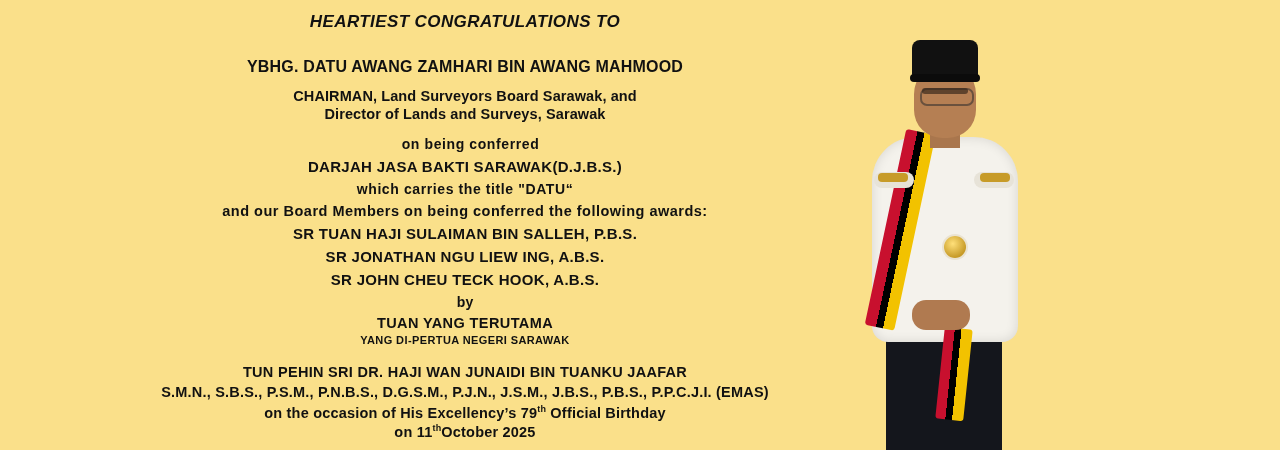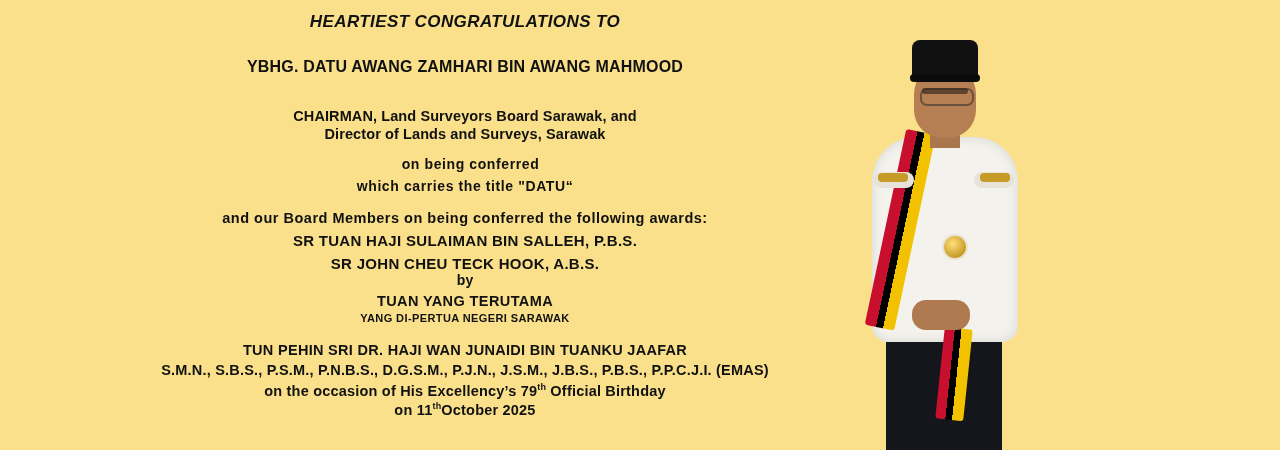--- a/index.html
+++ b/index.html
@@ -45,21 +45,21 @@
   .line-name {
     font-size: 16px;
     font-weight: bold;
     letter-spacing: 0.2px;
     margin-top: 26px;
   }
 
   .line-role1 {
     font-size: 14.5px;
     font-weight: bold;
-    margin-top: 32px;
+    margin-top: 12px;
     letter-spacing: 0.1px;
   }
   .line-role2 {
     font-size: 14.5px;
     font-weight: bold;
     margin-top: 2px;
     letter-spacing: 0.1px;
   }
 
   .line-conferred {
@@ -77,32 +77,33 @@
   }
   .line-title {
     font-size: 14px;
     font-weight: bold;
     margin-top: 6px;
     letter-spacing: 0.6px;
   }
   .line-members-intro {
     font-size: 14.5px;
     font-weight: bold;
-    margin-top: 16px;
+    margin-top: 6px;
     letter-spacing: 0.5px;
   }
   .line-member {
     font-size: 15px;
     font-weight: bold;
     margin-top: 6px;
     letter-spacing: 0.3px;
   }
   .line-by {
     font-size: 14px;
     font-weight: bold;
+    margin-top: 6px;
   }
   .line-tyt {
     font-size: 14.5px;
     font-weight: bold;
     margin-top: 5px;
     letter-spacing: 0.4px;
   }
   .line-ydp {
     font-size: 11px;
     font-weight: bold;
@@ -291,24 +292,26 @@
   <div class="text-column">
 
     <div class="line-congrats">HEARTIEST CONGRATULATIONS TO</div>
 
     <div class="line-name">YBHG. DATU AWANG ZAMHARI BIN AWANG MAHMOOD</div>
 
     <div class="line-role1">CHAIRMAN, Land Surveyors Board Sarawak, and</div>
     <div class="line-role2">Director of Lands and Surveys, Sarawak</div>
 
     <div class="line-conferred">on being conferred</div>
+    <div class="line-award">DARJAH JASA BAKTI SARAWAK(D.J.B.S.)</div>
     <div class="line-title">which carries the title "DATU“</div>
 
     <div class="line-members-intro">and our Board Members on being conferred the following awards:</div>
     <div class="line-member">SR TUAN HAJI SULAIMAN BIN SALLEH, P.B.S.</div>
+    <div class="line-member">SR JONATHAN NGU LIEW ING, A.B.S.</div>
     <div class="line-member">SR JOHN CHEU TECK HOOK, A.B.S.</div>
 
     <div class="line-by">by</div>
     <div class="line-tyt">TUAN YANG TERUTAMA</div>
     <div class="line-ydp">YANG DI-PERTUA NEGERI SARAWAK</div>
     <div class="line-tun">TUN PEHIN SRI DR. HAJI WAN JUNAIDI BIN TUANKU JAAFAR</div>
     <div class="line-honours">S.M.N., S.B.S., P.S.M., P.N.B.S., D.G.S.M., P.J.N., J.S.M., J.B.S., P.B.S., P.P.C.J.I. (EMAS)</div>
 
     <div class="line-occasion">
       <span>on the occasion of His Excellency’s 79</span><sup>th</sup><span> Official Birthday</span>

